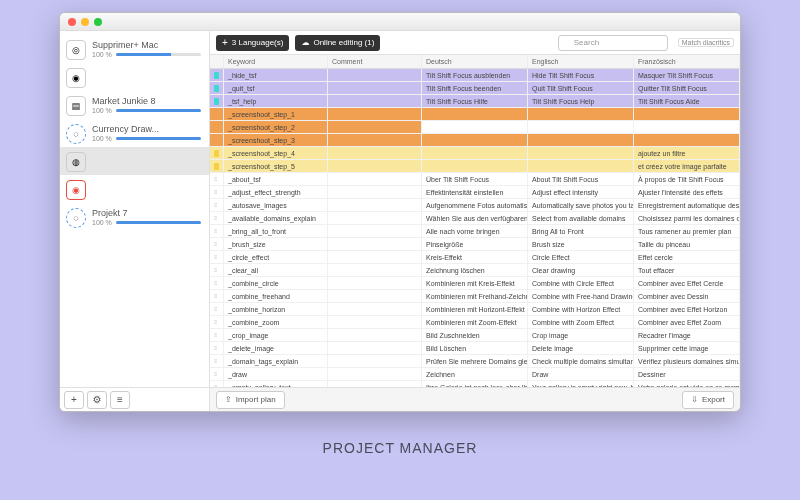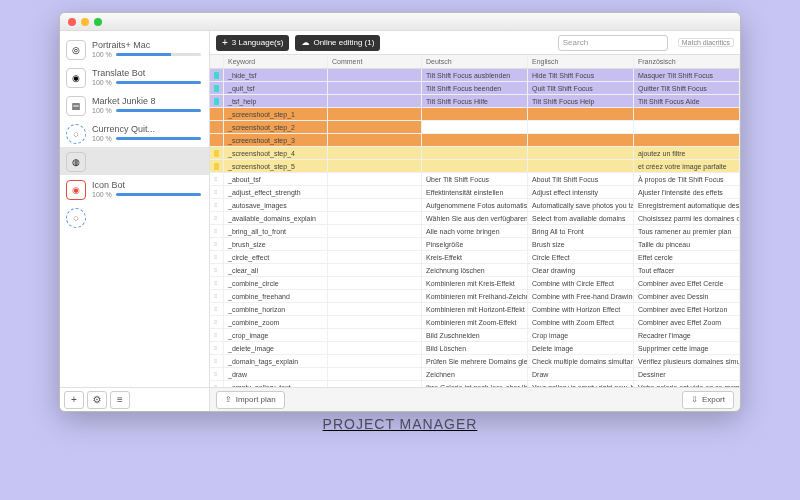--- a/index.html
+++ b/index.html
@@ -23,21 +23,21 @@
 .proj-pct { font-size:7px; color:#888; }
 .proj-badge { font-size:6px; background:#4a90e2; color:#fff; padding:0 3px; border-radius:2px; margin-left:2px;}
 .sidebar-footer { height:24px; border-top:1px solid #e0e0e0; display:flex; align-items:center; padding:0 4px; gap:3px; }
 .sf-btn { width:20px; height:18px; border:1px solid #ccc; border-radius:3px; background:#fff; display:flex; align-items:center; justify-content:center; font-size:10px; color:#555; cursor:default; }
 .main { flex:1; display:flex; flex-direction:column; overflow:hidden; }
 .toolbar { height:24px; background:#fff; border-bottom:1px solid #e0e0e0; display:flex; align-items:center; padding:0 6px; gap:6px; }
 .tb-seg { display:flex; align-items:center; gap:4px; background:#333; color:#fff; height:16px; border-radius:3px; padding:0 6px; font-size:8px; }
 .tb-seg .plus { font-size:10px; }
 .tb-cloud { display:flex; align-items:center; gap:4px; background:#333; color:#fff; height:16px; border-radius:3px; padding:0 6px; font-size:8px; }
 .tb-flex { flex:1; }
-.tb-search { width:110px; height:16px; border:1px solid #ccc; border-radius:3px; font-size:8px; padding:0 4px; background:#fff; color:#999; display:flex; align-items:center; }
+.tb-search { width:110px; height:16px; border:1px solid #ccc; border-radius:3px; font-size:8px; padding:0 15px; background:#fff; color:#999; display:flex; align-items:center; }
 .tb-match { font-size:7px; color:#888; border:1px solid #ddd; padding:0 3px; border-radius:2px; margin-left:4px; }
 .headers { display:flex; height:14px; border-bottom:1px solid #ddd; font-size:7px; color:#666; }
 .hcol { border-right:1px solid #eee; display:flex; align-items:center; padding:0 4px; overflow:hidden; }
 .col-mark { width:14px; flex-shrink:0; }
 .col-key { width:104px; flex-shrink:0; }
 .col-comment { width:94px; flex-shrink:0; }
 .col-lang { flex:1; min-width:0; }
 .rows { flex:1; overflow:auto; }
 .row { display:flex; height:13px; border-bottom:1px solid #f0f0f0; font-size:7px; color:#444; background:#fff; }
 .row.hl-purple { background:#c7bff0; }
@@ -45,106 +45,96 @@
 .row.hl-orange-sel .cell.col-key,
 .row.hl-orange-sel .cell.col-comment,
 .row.hl-orange-sel .cell.col-mark { background:#f0a050; }
 .row.hl-orange-sel .cell.col-lang:nth-of-type(3) { background:#fff; border:1px solid #5b9bd5; }
 .row.hl-yellow { background:#f8e79c; }
 .cell { border-right:1px solid #f0f0f0; padding:0 4px; display:flex; align-items:center; overflow:hidden; white-space:nowrap; }
 .mark { width:7px; height:7px; border-radius:1px; }
 .mark.cyan { background:#3dd9d4; } .mark.orange { background:#f0a050; } .mark.yellow { background:#f5d040; }
 .main-footer { height:24px; border-top:1px solid #e0e0e0; display:flex; align-items:center; padding:0 6px; gap:6px; font-size:8px; color:#555; }
 .mf-btn { height:18px; border:1px solid #ccc; border-radius:3px; padding:0 8px; display:flex; align-items:center; gap:4px; cursor:default; background:#fff; }
-.cta { text-align:left; margin-top:4px;text-decoration:underline; }
+.cta { text-align:left; margin-top:28px; }
 .cta-title { font-size:14px; letter-spacing:1px; color:#4a4a5a; font-weight:400; }
 .cta-sub { font-size:14px; color:#4a4a5a; font-weight:300; }
 </style>
 </head>
 <body>
 
 <div class="window">
   <div class="titlebar">
     <div class="tl-dot tl-red"></div>
     <div class="tl-dot tl-yel"></div>
     <div class="tl-dot tl-grn"></div>
   </div>
   <div class="body">
     <div class="sidebar">
       <div class="projects" id="projects">
           <div class="proj">
     <div class="proj-icon " style="">◎</div>
     <div class="proj-body">
-      <div class="proj-name">Portraits+ Mac</div>
+      <div class="proj-name">Supprimer+ Mac</div>
       <div class="proj-meta">
         <span class="proj-pct">100 %</span>
         <div class="proj-bar">
                   <div class="proj-bar-fill" style="width:65%"></div>
                 </div>
 
       </div>
     </div>
           </div>
           <div class="proj">
     <div class="proj-icon " style="">◉</div>
-    <div class="proj-body">
-      <div class="proj-name">Translate Bot</div>
-      <div class="proj-meta">
-        <span class="proj-pct">100 %</span>
-        <div class="proj-bar">
-                  <div class="proj-bar-fill" style="width:100%"></div>
-                </div>
-
-      </div>
-    </div>
           </div>
           <div class="proj">
     <div class="proj-icon " style="">▤</div>
     <div class="proj-body">
       <div class="proj-name">Market Junkie 8</div>
       <div class="proj-meta">
         <span class="proj-pct">100 %</span>
         <div class="proj-bar">
                   <div class="proj-bar-fill" style="width:100%"></div>
                 </div>
 
       </div>
     </div>
           </div>
           <div class="proj">
     <div class="proj-icon dashed" style="">◌</div>
     <div class="proj-body">
-      <div class="proj-name">Currency Quit...</div>
+      <div class="proj-name">Currency Draw...</div>
       <div class="proj-meta">
         <span class="proj-pct">100 %</span>
         <div class="proj-bar">
                   <div class="proj-bar-fill" style="width:100%"></div>
                 </div>
 
       </div>
     </div>
           </div>
           <div class="proj selected">
     <div class="proj-icon " style="">◍</div>
           </div>
           <div class="proj">
     <div class="proj-icon " style="color:#e74c3c;border-color:#e74c3c">◉</div>
+          </div>
+          <div class="proj">
+    <div class="proj-icon dashed" style="">◌</div>
     <div class="proj-body">
-      <div class="proj-name">Icon Bot</div>
+      <div class="proj-name">Projekt 7</div>
       <div class="proj-meta">
         <span class="proj-pct">100 %</span>
         <div class="proj-bar">
                   <div class="proj-bar-fill" style="width:100%"></div>
                 </div>
 
       </div>
     </div>
-          </div>
-          <div class="proj">
-    <div class="proj-icon dashed" style="">◌</div>
           </div>
         </div>
       <div class="sidebar-footer">
         <div class="sf-btn">+</div>
         <div class="sf-btn">⚙</div>
         <div class="sf-btn">≡</div>
       </div>
     </div>
     <div class="main">
       <div class="toolbar">

